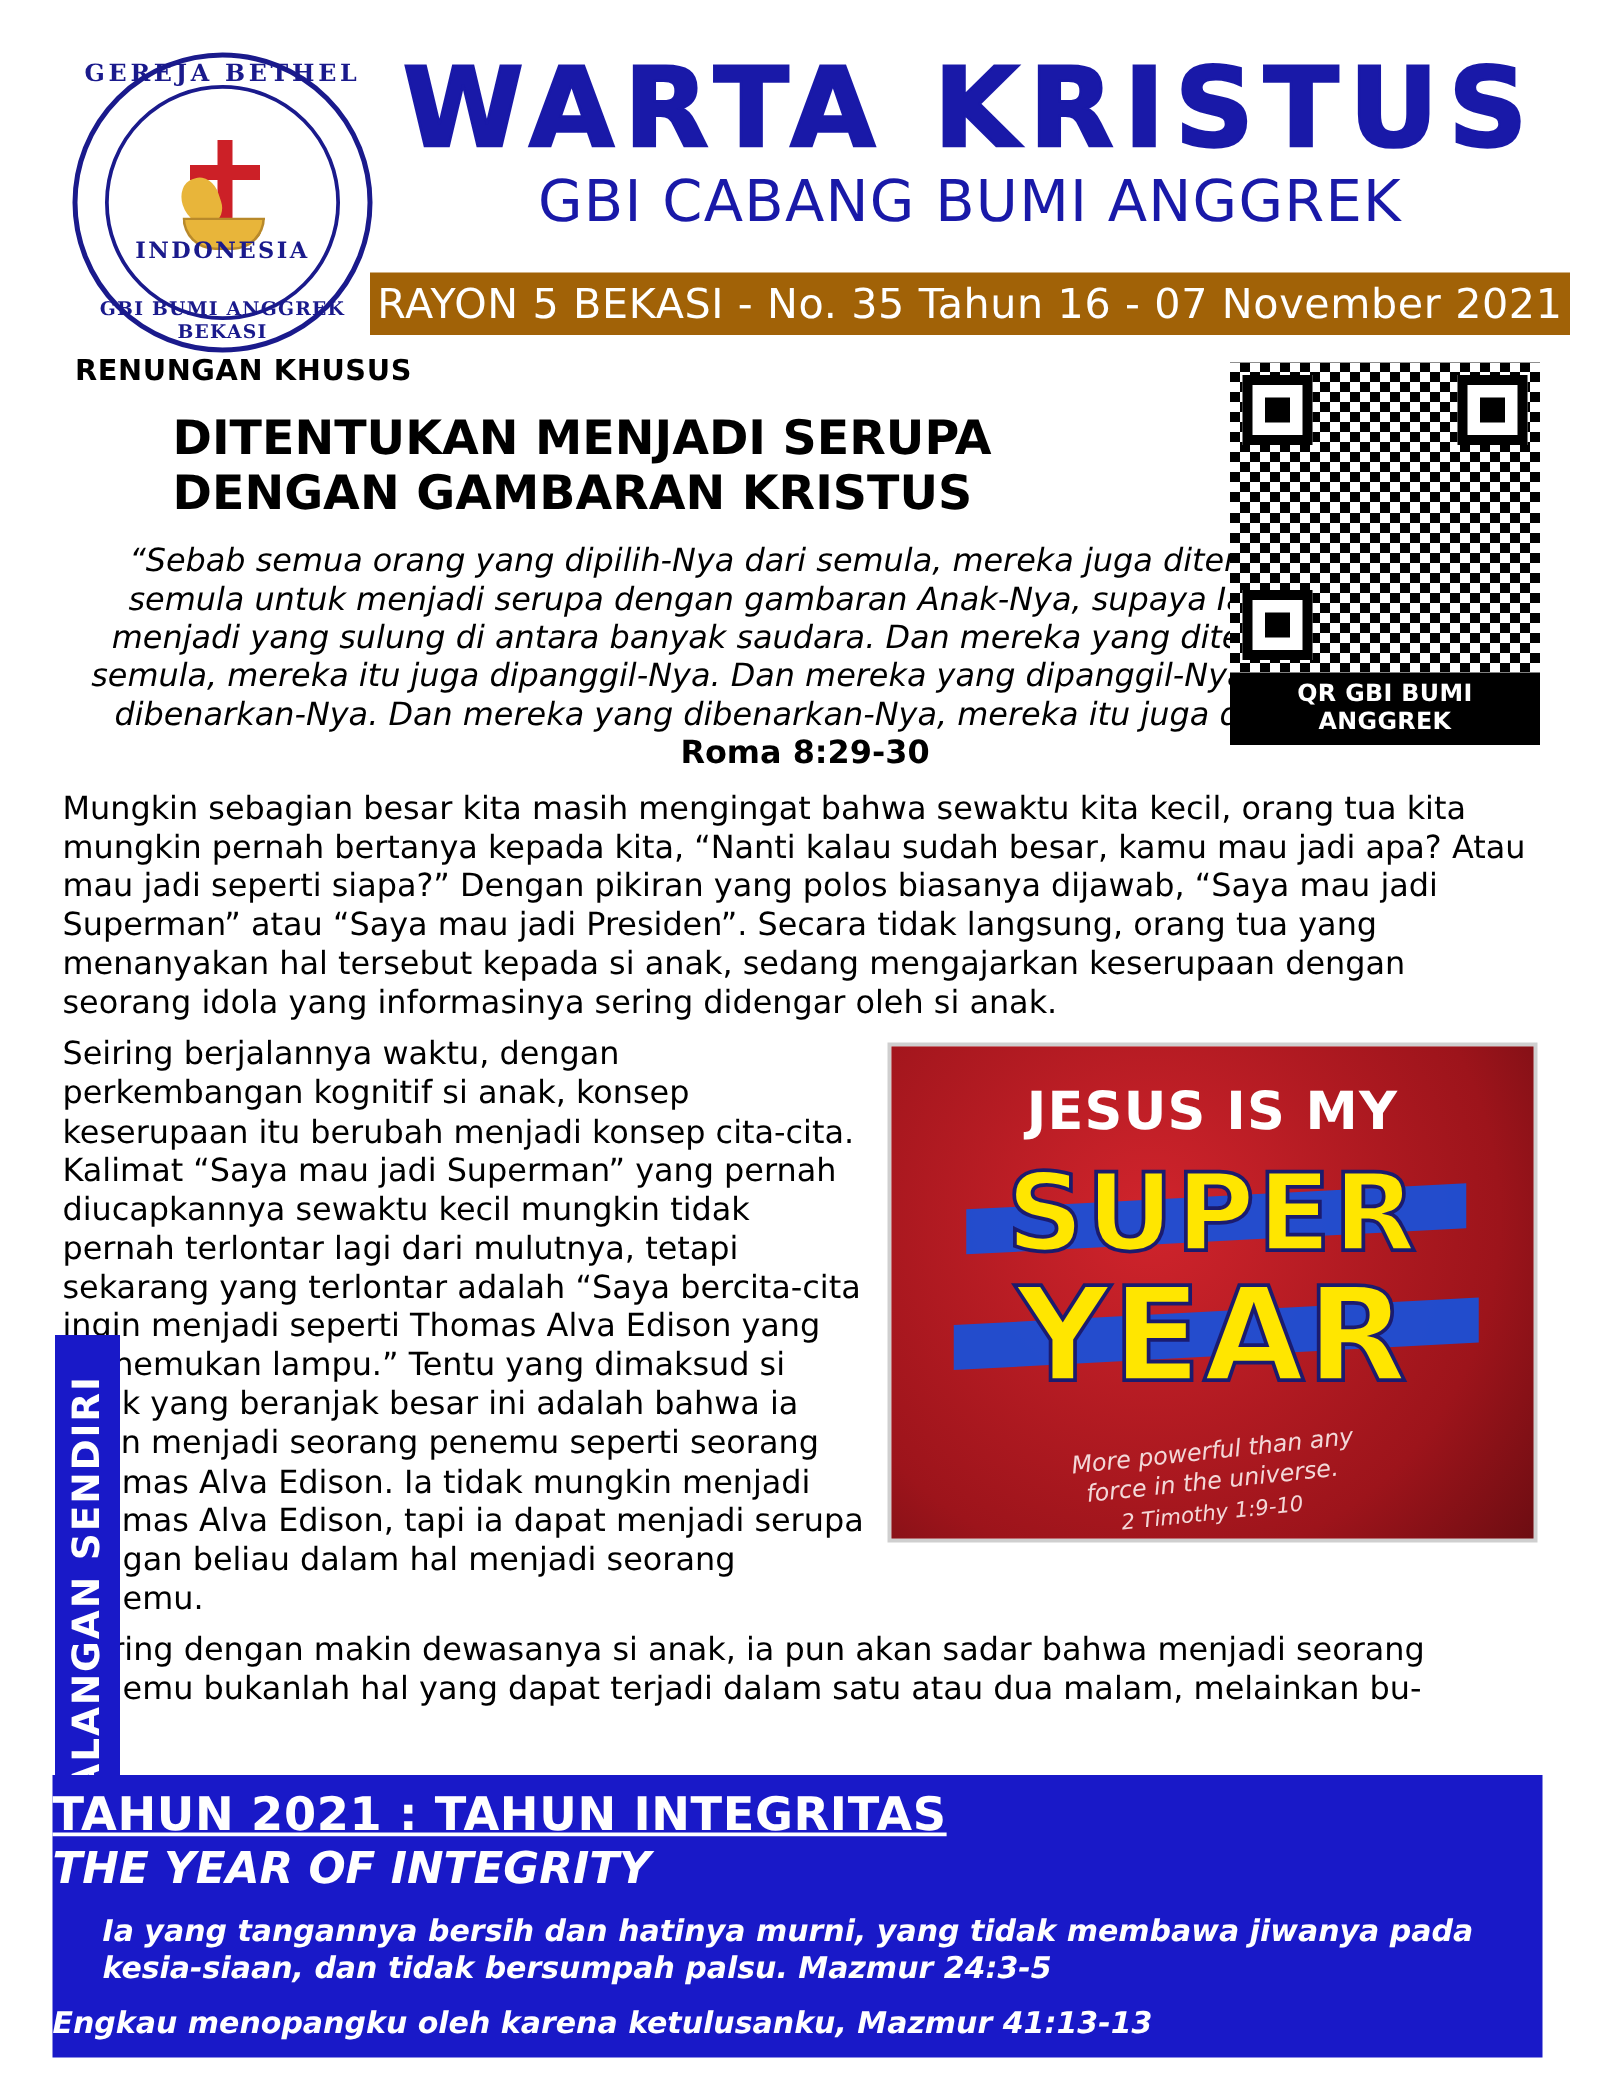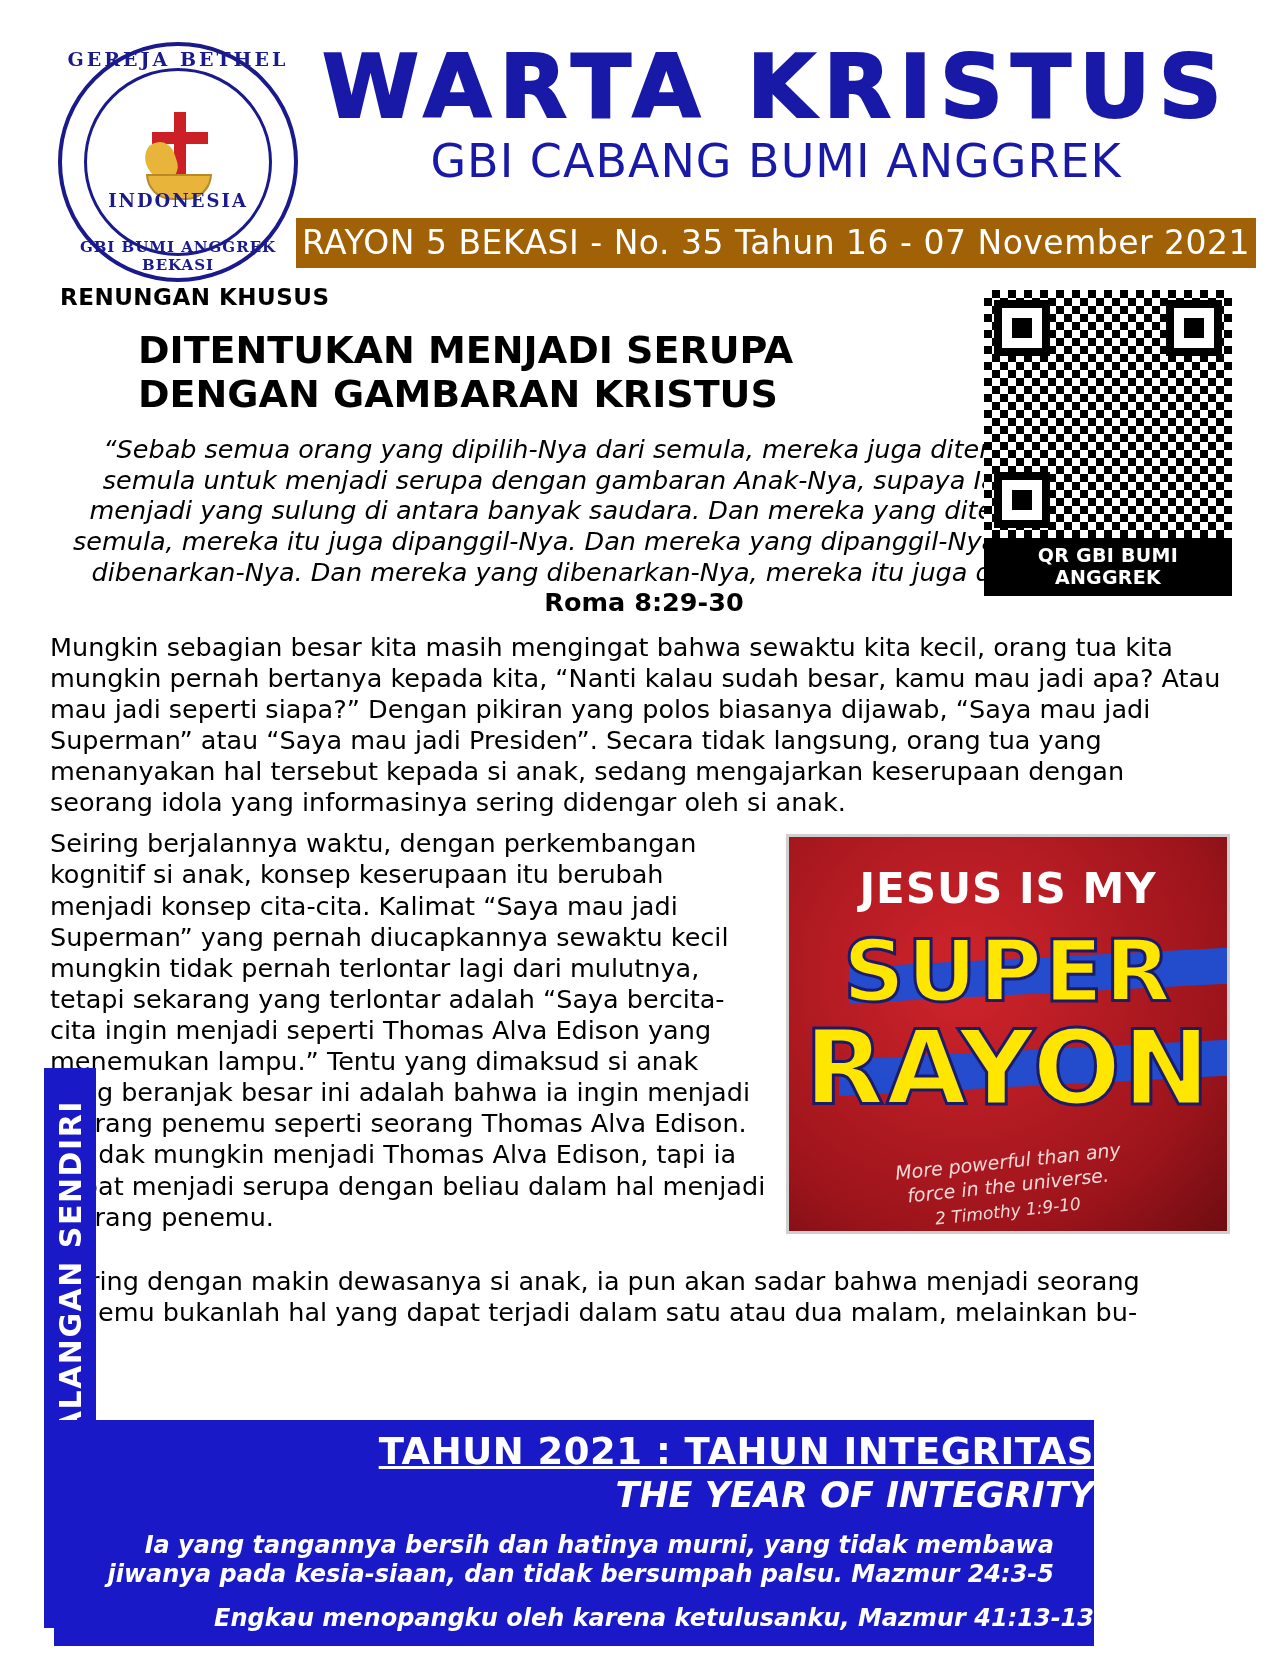--- a/index.html
+++ b/index.html
@@ -266,21 +266,21 @@
     letter-spacing: 1.5px;
   }
 
   .indent-col {
     margin-left: 62px;
   }
 
   
   .photo {
     float: right;
-    width: 444px;
+    width: 520px;
     height: 400px;
     margin: 6px 0 22px 18px;
     border: 3px solid #cfcfcf;
     box-sizing: border-box;
     position: relative;
     overflow: hidden;
     background: radial-gradient(circle at 40% 35%, #d0242c 0%, #9d141b 70%, #6d0d12 100%);
   }
   .photo-inner {
     position: absolute;
@@ -368,26 +368,26 @@
     width: 420px;
     height: 36px;
     background: #1b4fd6;
     transform: skewY(-3deg);
     opacity: 0.95;
   }
 
   
   .footer {
     position: absolute;
-    left: 54px;
+    left: 42px;
     bottom: 22px;
-    width: 1040px;
+    width: 1192px;
     background: #1919c8;
     color: #ffffff;
-    text-align: right;
+    text-align: left;
     padding: 10px 0 14px 0;
   }
   .f1 {
     font-size: 37px;
     font-weight: bold;
     text-decoration: underline;
     letter-spacing: 0.5px;
   }
   .f2 {
     font-size: 35px;
@@ -467,21 +467,21 @@
 
     <div class="body-text">
       <p>Mungkin sebagian besar kita masih mengingat bahwa sewaktu kita kecil, orang tua kita mungkin pernah bertanya kepada kita, “Nanti kalau sudah besar, kamu mau jadi apa? Atau mau jadi seperti siapa?” Dengan pikiran yang polos biasanya dijawab, “Saya mau jadi Superman” atau “Saya mau jadi Presiden”. Secara tidak langsung, orang tua yang menanyakan hal tersebut kepada si anak, sedang mengajarkan keserupaan dengan seorang idola yang informasinya sering didengar oleh si anak.</p>
       <p class="indent-col clearfix">
         <span class="photo">
           <span class="photo-inner">
             <span class="ph-band"></span>
             <span class="ph-band2"></span>
             <span class="ph-jesus">JESUS IS MY</span>
             <span class="ph-super">SUPER</span>
-            <span class="ph-hero">RAYON</span>
+            <span class="ph-hero">YEAR</span>
             <span class="ph-sub1">More powerful than any</span>
             <span class="ph-sub2">force in the universe.</span>
             <span class="ph-sub3">2 Timothy 1:9-10</span>
           </span>
         </span>
         <span>Seiring berjalannya waktu, dengan perkembangan kognitif si anak, konsep keserupaan itu berubah menjadi konsep cita-cita. Kalimat “Saya mau jadi Superman” yang pernah diucapkannya sewaktu kecil mungkin tidak pernah terlontar lagi dari mulutnya, tetapi sekarang yang terlontar adalah “Saya bercita-cita ingin menjadi seperti Thomas Alva Edison yang menemukan lampu.” Tentu yang dimaksud si anak yang beranjak besar ini adalah bahwa ia ingin menjadi seorang penemu seperti seorang Thomas Alva Edison. Ia tidak mungkin menjadi Thomas Alva Edison, tapi ia dapat menjadi serupa dengan beliau dalam hal menjadi seorang penemu.</span>
       </p>
       <p class="indent-col">Seiring dengan makin dewasanya si anak, ia pun akan sadar bahwa menjadi seorang penemu bukanlah hal yang dapat terjadi dalam satu atau dua malam, melainkan bu-</p>
     </div>
 

